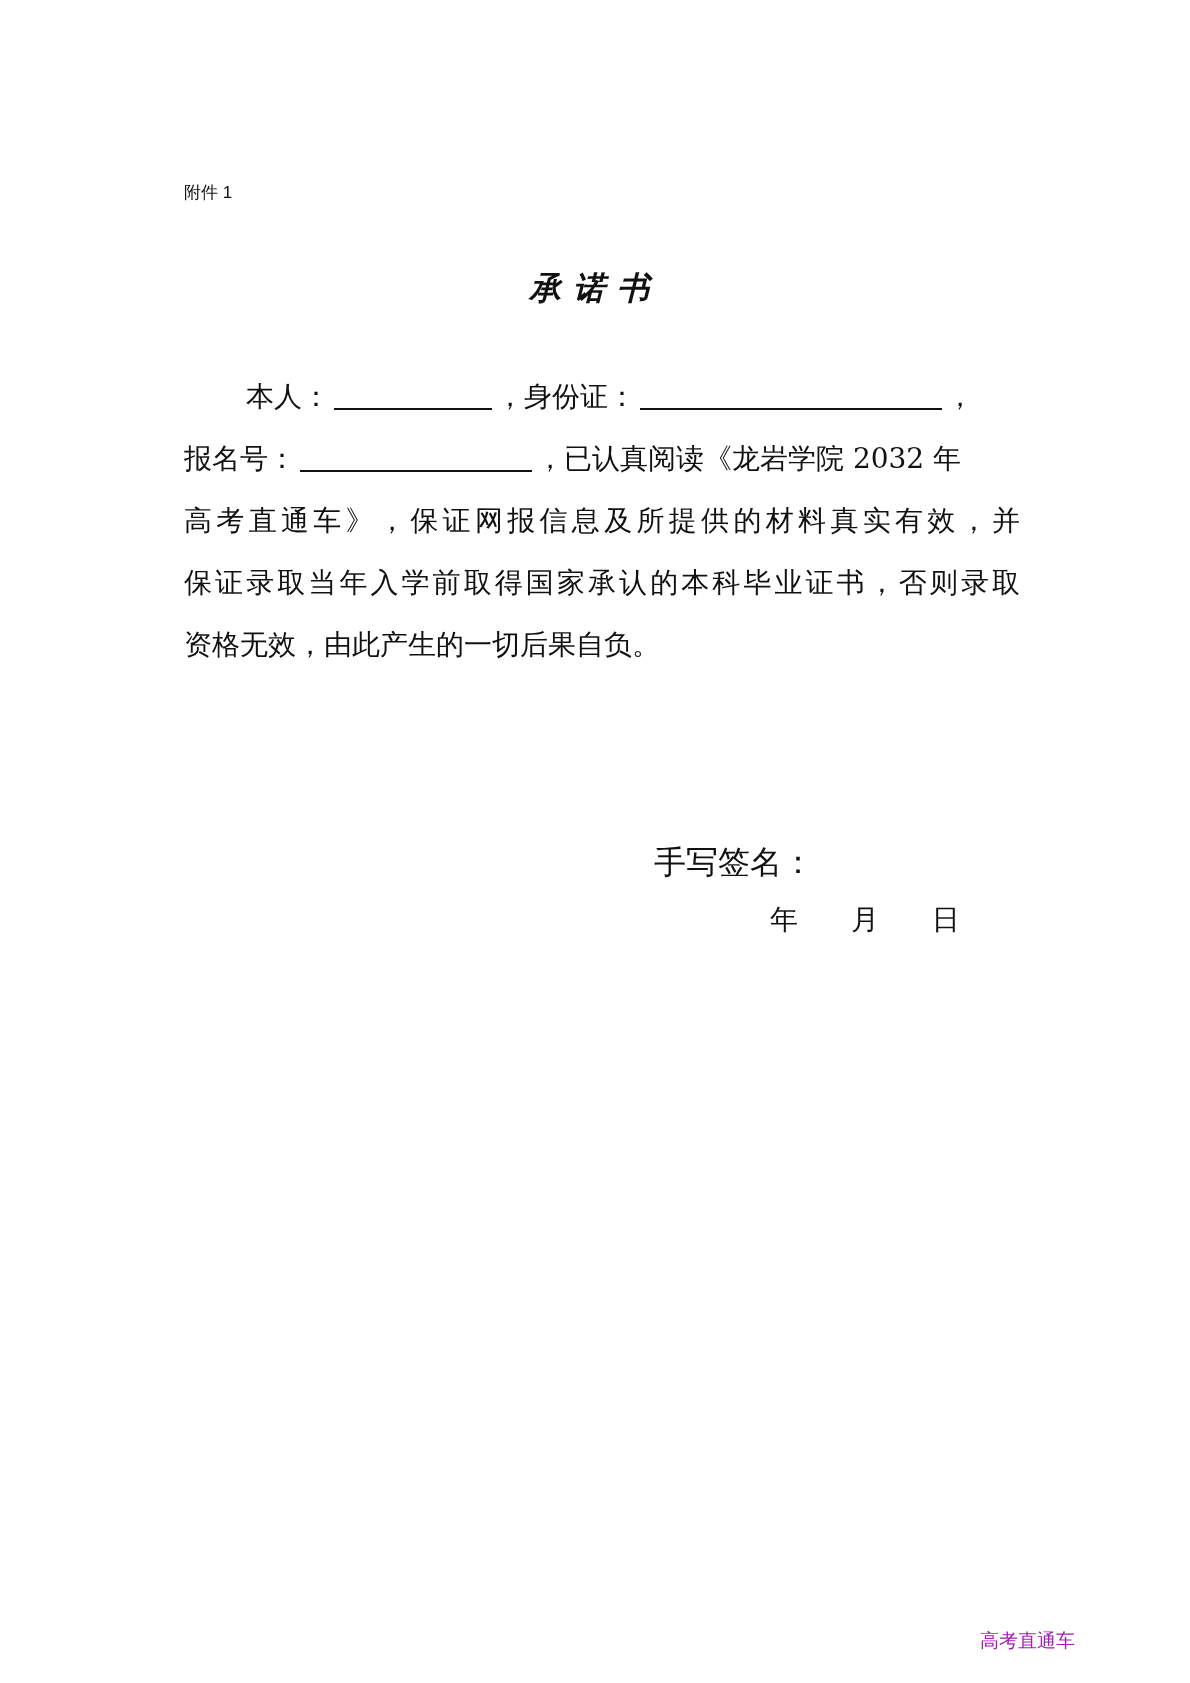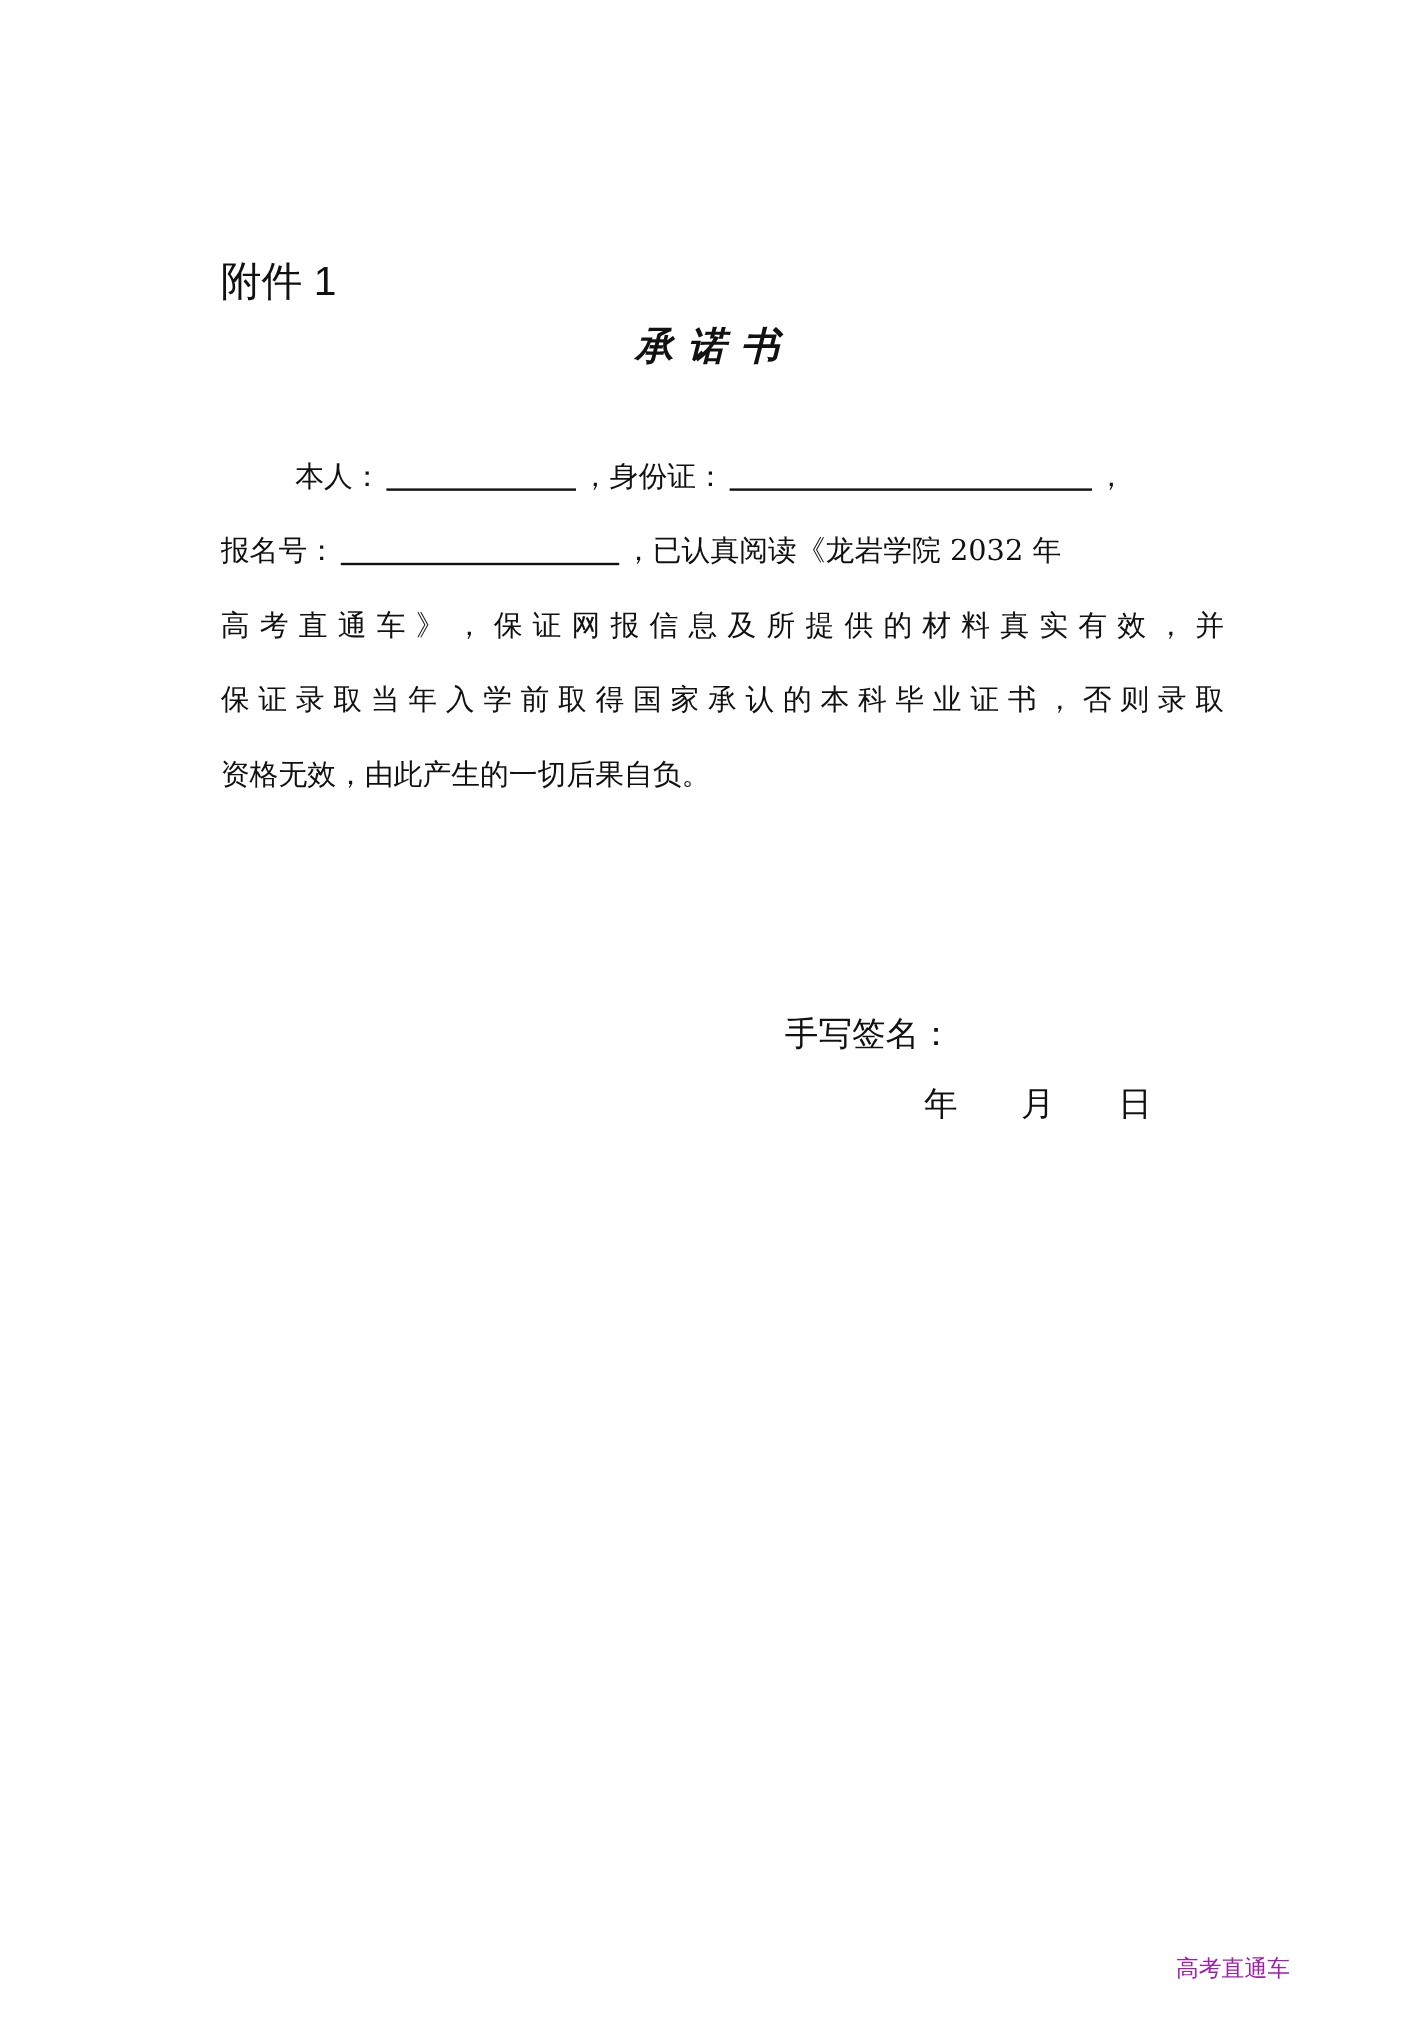--- a/index.html
+++ b/index.html
@@ -5,42 +5,42 @@
     html, body { margin: 0; padding: 0; background: #ffffff; }
     body {
       width: 1190px; height: 1683px; position: relative; overflow: hidden;
       font-family: "DejaVu Serif", "Liberation Serif", serif;
       color: #111111;
     }
     .page { position: absolute; inset: 0; }
     .attachment {
       position: absolute; left: 184px; top: 176px;
       font-family: "Liberation Sans", "DejaVu Sans", sans-serif;
-      font-size: 34px; line-height: 34px; color: #111; margin-top: 42px;
+      font-size: 17px; line-height: 34px; color: #111;
     }
     .title {
       position: absolute; left: 0; width: 1190px; top: 266px; text-align: center;
       font-size: 32px; line-height: 44px; font-weight: bold; font-style: italic;
       letter-spacing: 12px; color: #111;
       font-family: "DejaVu Serif", serif;
     }
     .body-text {
       position: absolute; left: 184px; width: 836px;
-      font-size: 24px; line-height: 62px;
+      font-size: 28px; line-height: 62px;
     }
     .line { white-space: nowrap; height: 62px; display: block; }
     .line.indent { padding-left: 62px; }
     .blank {
       display: inline-block; border-bottom: 2px solid #111; height: 30px;
       vertical-align: -4px; margin: 0 4px;
     }
     .justify { text-align: justify; text-align-last: justify; display: block; }
     .signature {
       position: absolute; left: 708px; top: 910px;
-      font-size: 28px; line-height: 40px;
+      font-size: 32px; line-height: 40px;
     }
     .date {
       position: absolute; left: 830px; top: 975px;
       font-size: 28px; line-height: 40px; word-spacing: 0;
     }
     .date span { display: inline-block; margin-right: 44px; }
     .date span:last-child { margin-right: 0; }
     .watermark {
       position: absolute; left: 1055px; top: 1628px;
       font-family: "DejaVu Sans", "Liberation Sans", sans-serif;

